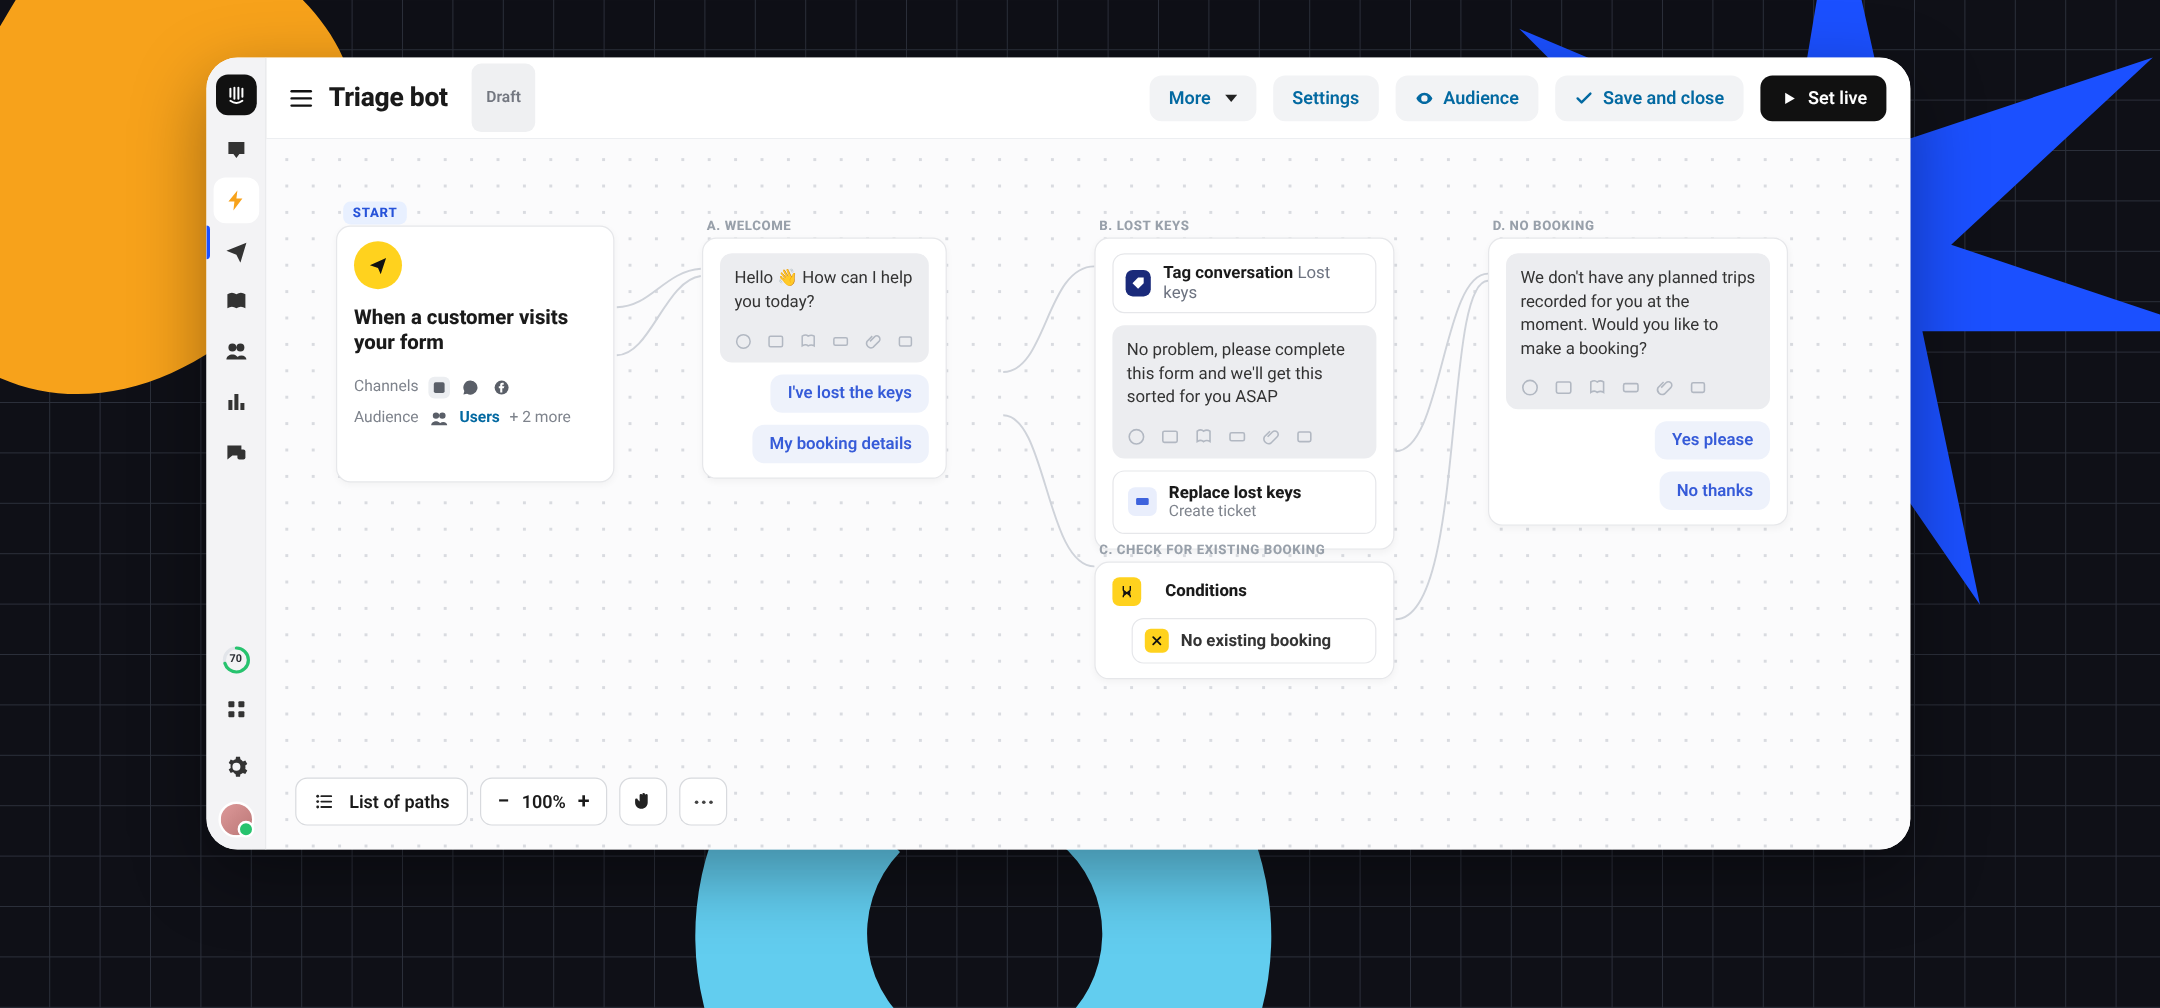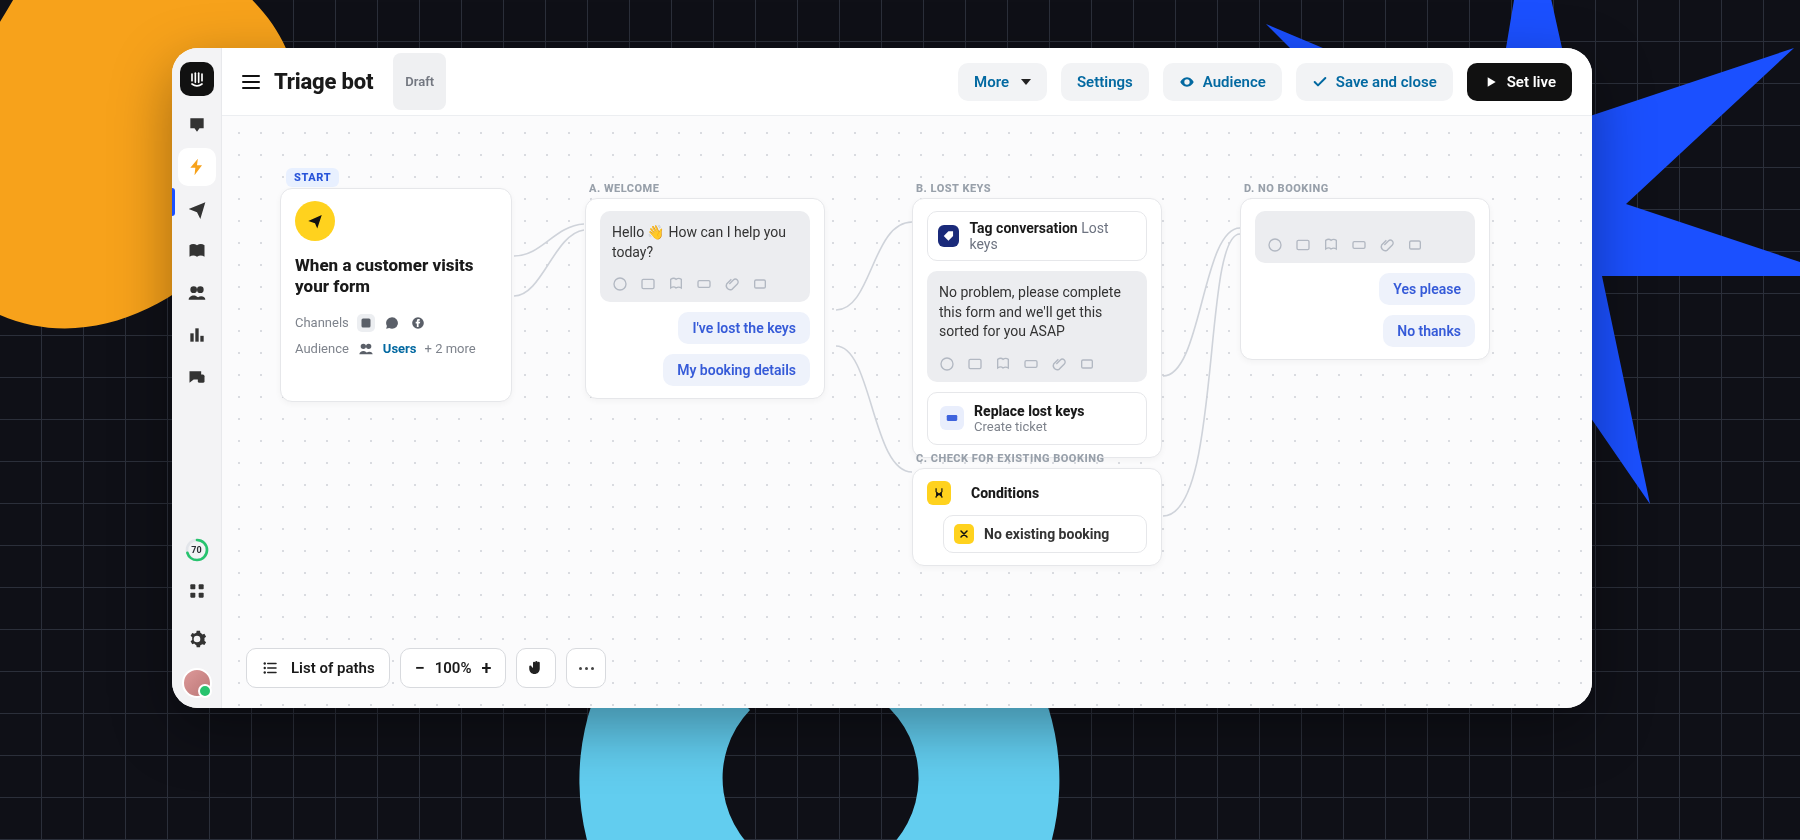--- a/index.html
+++ b/index.html
@@ -136,21 +136,21 @@
   .card-start .avatar-y{
     width:40px;height:40px;border-radius:50%;background:var(--yellow);display:flex;align-items:center;justify-content:center;margin-bottom:14px;
   }
   .card-start .title2{font-size:17px;font-weight:800;line-height:1.25;}
   .meta{margin-top:16px;font-size:13px;color:#7e838c;display:flex;flex-direction:column;gap:8px;}
   .meta-row{display:flex;align-items:center;gap:8px;}
   .meta-row .ic{width:18px;height:18px;display:inline-flex;align-items:center;justify-content:center;border-radius:5px;background:#eceef1;color:#5a5f68;font-size:12px;}
   .meta-row b{color:#0369a1;font-weight:700;}
 
   
-  .card-welcome{left:363px;top:64px;width:240px;}
+  .card-welcome{left:363px;top:64px;width:204px;}
   .msg{
     background:var(--panel3);border-radius:10px;padding:12px 12px 10px;color:#333;font-size:14px;line-height:1.4;
   }
   .msgtext{min-height:36px;}
   .msg-icons{display:flex;gap:12px;margin-top:14px;color:#b2b8c2;}
   .msg-icons .mi{width:16px;height:16px;display:flex;align-items:center;justify-content:center;}
   .reply{
     display:block;margin:10px 0 0 auto;background:var(--chip);color:#365bd8;border-radius:10px;padding:8px 14px;font-size:14px;font-weight:600;max-width:max-content;
   }
 
@@ -516,20 +516,21 @@
             </span>
           <span>No existing booking</span>
         </div>
       </div>
 
       <div style="position:absolute;left:1018px;top:66px;">
         <div class="node-label">D. NO BOOKING</div>
       </div>
       <div class="node card-nobook" style="top:82px">
         <div class="msg">
+          <div class="msgtext">We don't have any planned trips recorded for you at the moment. Would you like to make a booking?</div>
           <div class="msg-icons">
             <span class="mi">
                 <svg viewBox="0 0 24 24">
                   <circle cx="12" cy="12" r="9" fill="none" stroke="currentColor" stroke-width="2"></circle>
                 </svg>
               </span>
             <span class="mi">
                 <svg viewBox="0 0 24 24">
                   <rect x="3" y="5" width="18" height="14" rx="2" fill="none" stroke="currentColor" stroke-width="2"></rect>
                 </svg>

